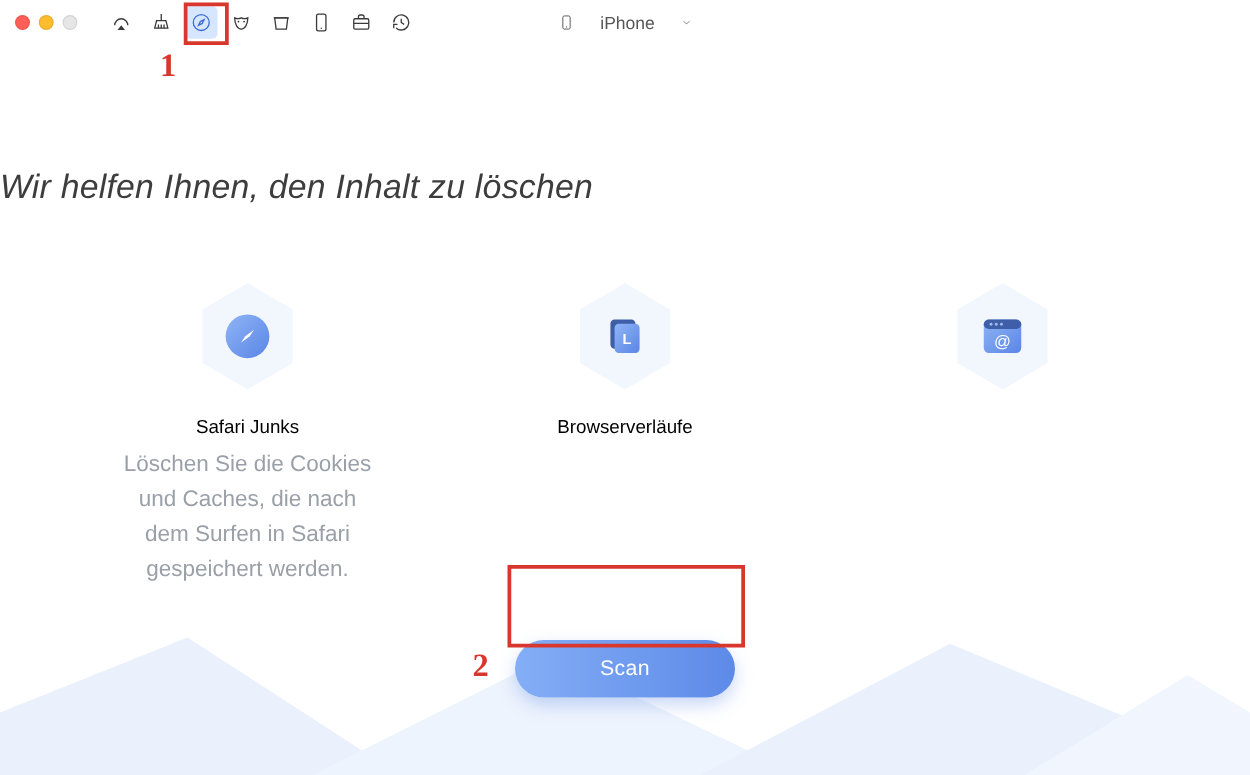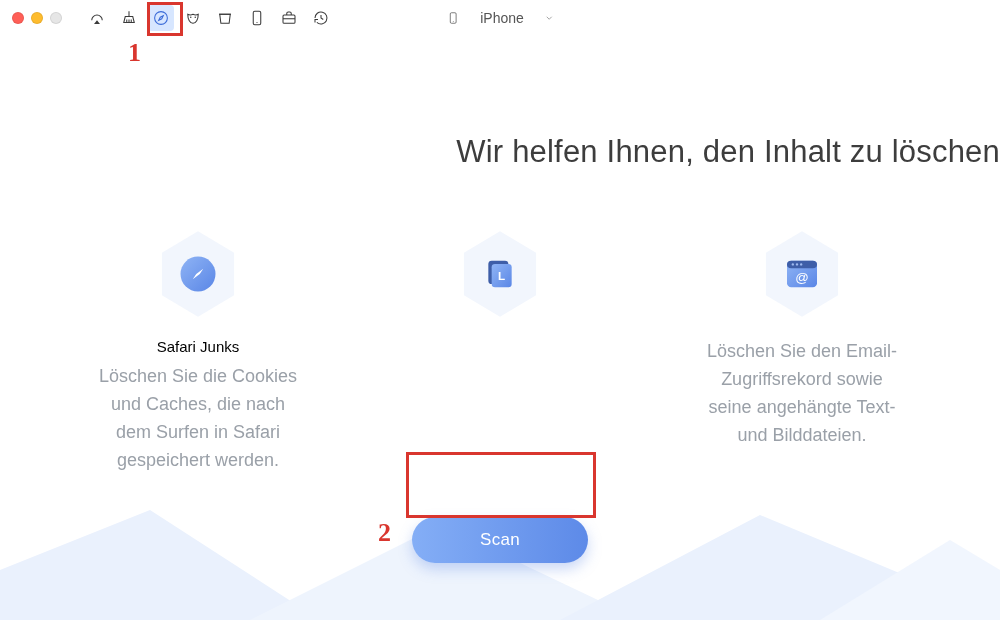--- a/index.html
+++ b/index.html
@@ -32,22 +32,22 @@
     .device-selector {
       position: absolute; left: 50%; top: 50%; transform: translate(-50%,-50%);
       display: flex; align-items: center; gap: 20px; cursor: pointer; color: #555;
       font-size: 14px;
     }
     .device-selector svg { width: 14px; height: 18px; stroke: #555; fill: none; stroke-width: 1.3; }
     .chevron { width: 10px !important; height: 10px !important; }
 
     
     .headline {
-      text-align: right; margin-top: 98px;
-      font-size: 31px; font-weight: 400; color: #3d3d3d; letter-spacing: .2px;
+      text-align: left; margin-top: 98px;
+      font-size: 27px; font-weight: 400; color: #3d3d3d; letter-spacing: .2px; font-style: italic;
     }
 
     
     .cards {
       display: flex; justify-content: center; gap: 72px; margin-top: 58px;
     }
     .card { width: 230px; text-align: center; }
     .hex {
       width: 82px; height: 92px; margin: 0 auto 18px;
       display: flex; align-items: center; justify-content: center;
@@ -200,20 +200,21 @@
           <defs>
               <linearGradient id="g2" x1="0" y1="0" x2="1" y2="1">
                 <stop offset="0" stop-color="#8fb4f5"></stop>
                 <stop offset="1" stop-color="#5a86e6"></stop>
               </linearGradient>
             </defs>
           <text x="26" y="31" text-anchor="middle" fill="#fff" font-size="14" font-family="Arial" font-weight="600">L</text>
         </svg>
       </div>
     </div>
+    <div class="card-title">Browserverläufe</div>
   </div>
 
   <div class="card">
     <div class="hex">
       <svg class="hexbg" viewBox="0 0 100 112">
         <polygon points="50,4 94,30 94,82 50,108 6,82 6,30" fill="#f2f6fd"></polygon>
       </svg>
       <div class="iconwrap">
         <svg viewBox="0 0 48 48" width="40" height="40">
           <rect x="6" y="8" width="36" height="32" rx="5" fill="url(#g3)"></rect>
@@ -224,21 +225,20 @@
           <defs>
               <linearGradient id="g3" x1="0" y1="0" x2="1" y2="1">
                 <stop offset="0" stop-color="#8fb4f5"></stop>
                 <stop offset="1" stop-color="#5a86e6"></stop>
               </linearGradient>
             </defs>
           <text x="24" y="34" text-anchor="middle" fill="#fff" font-size="16" font-family="Arial" font-weight="500">@</text>
         </svg>
       </div>
     </div>
-    <div class="card-desc">Löschen Sie den Email-Zugriffsrekord sowie seine angehängte Text-und Bilddateien.</div>
   </div>
 
 </div>
 
 <div class="scan-wrap">
   <button class="scan-btn">Scan</button>
 </div>
 
 <div class="redbox redbox-1"></div>
 <div class="anno anno-1">1</div>

